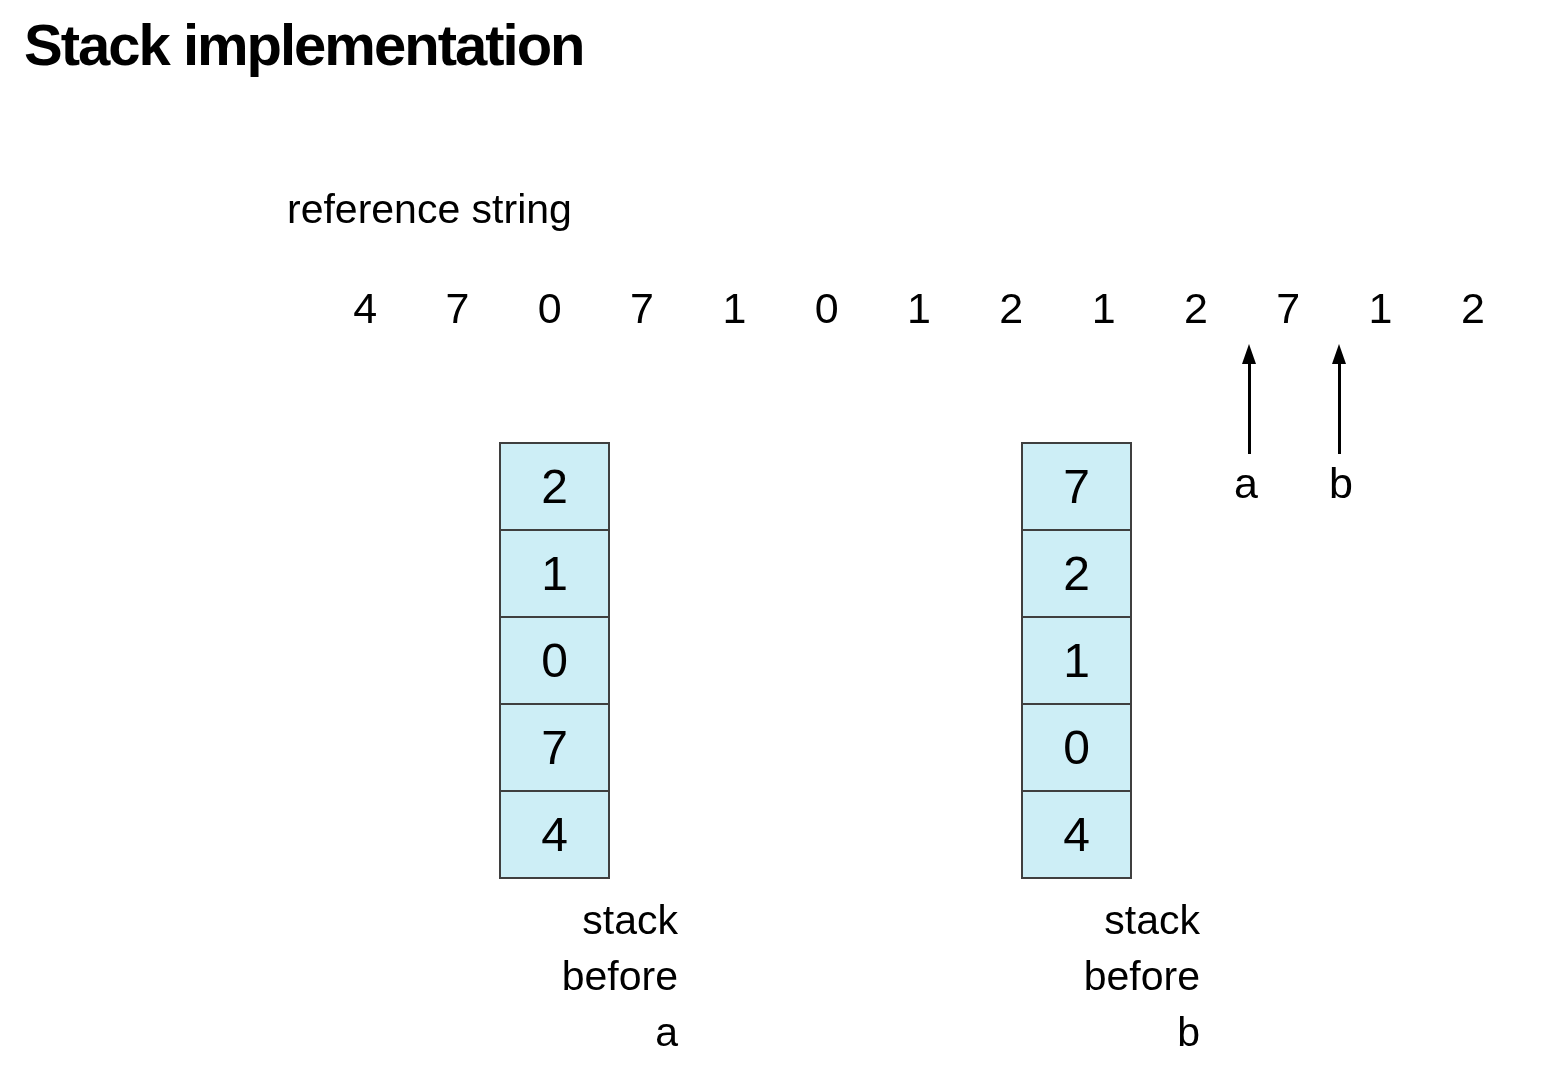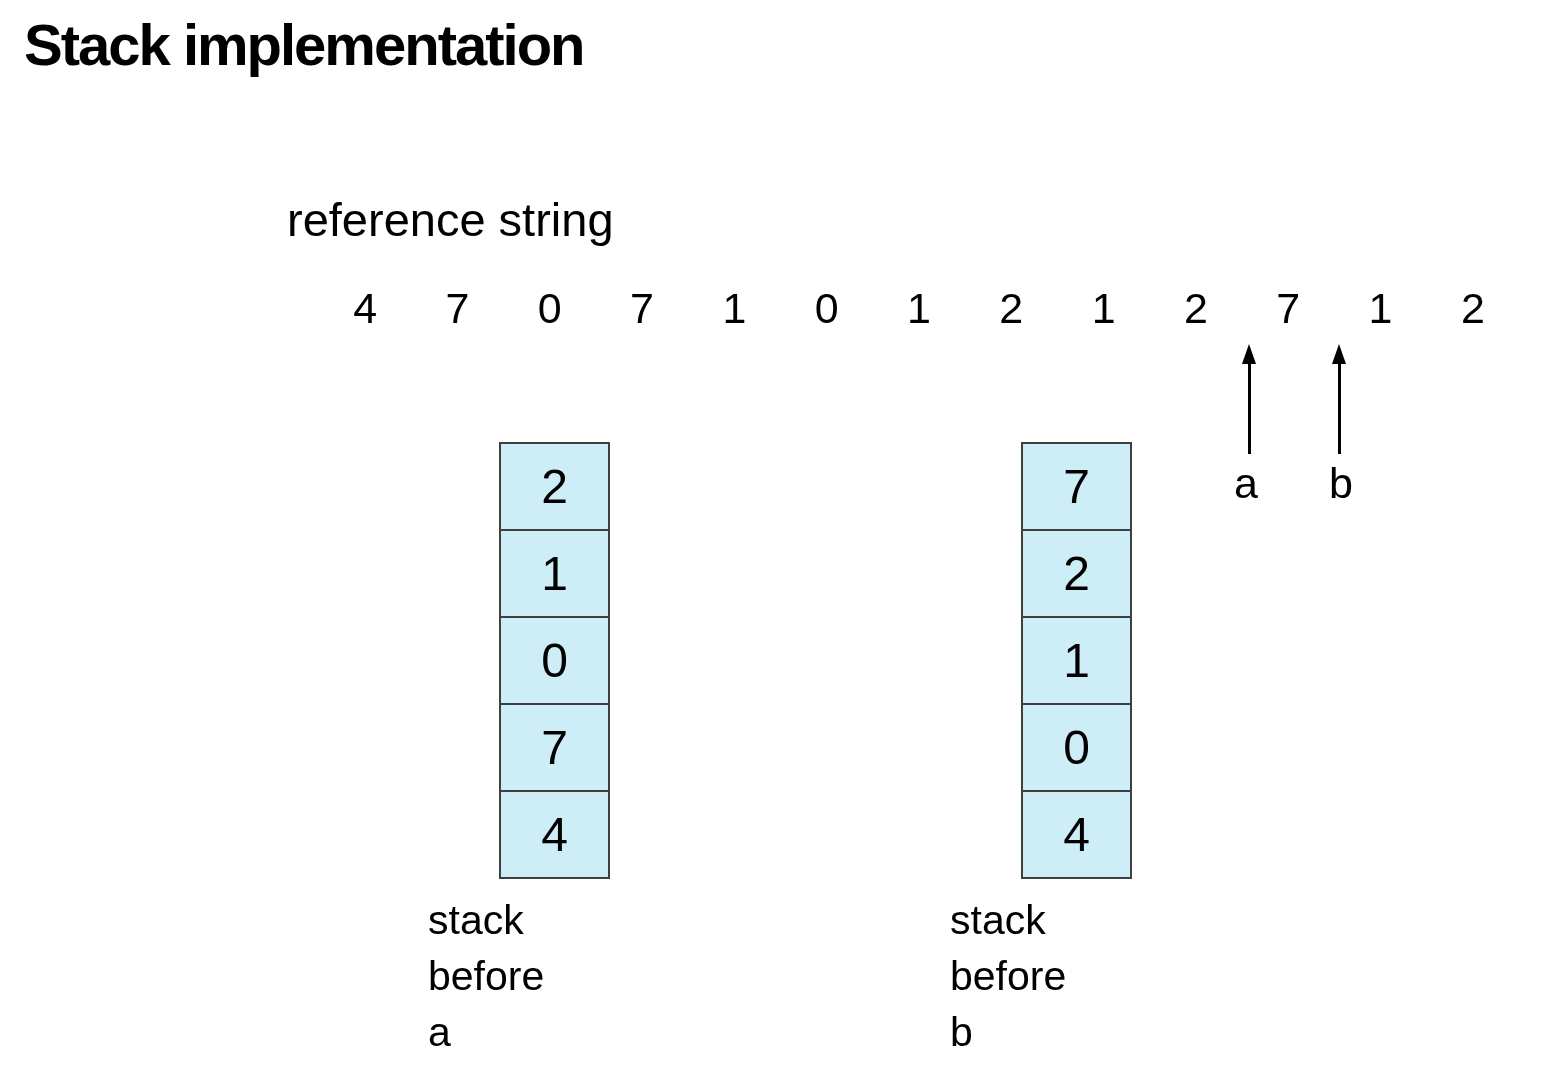--- a/index.html
+++ b/index.html
@@ -22,22 +22,21 @@
     top: 11px;
     font-size: 58px;
     font-weight: bold;
     letter-spacing: -2px;
     color: var(--text, #000000);
   }
   .ref-label {
     position: absolute;
     left: 287px;
     top: 186px;
-    font-size: 47px;
-    margin-top: 6px;
+    font-size: 41px;
   }
   .ref-row {
     position: absolute;
     left: 319px;
     top: 282px;
     width: 1200px;
     height: 52px;
     display: grid;
     grid-template-columns: repeat(13, 1fr);
   }
@@ -92,21 +91,21 @@
     display: flex;
     align-items: center;
     justify-content: center;
     font-size: 48px;
   }
   .stack-cell:last-child { border-bottom: none; }
   .stack-caption {
     position: absolute;
     top: 892px;
     width: 250px;
-    text-align: left;
+    text-align: right;
     font-size: 41px;
     line-height: 56px;
   }
   .stack-caption-a { left: 428px; }
   .stack-caption-b { left: 950px; }
 </style>
 </head>
 <body>
 
 <div class="page">

